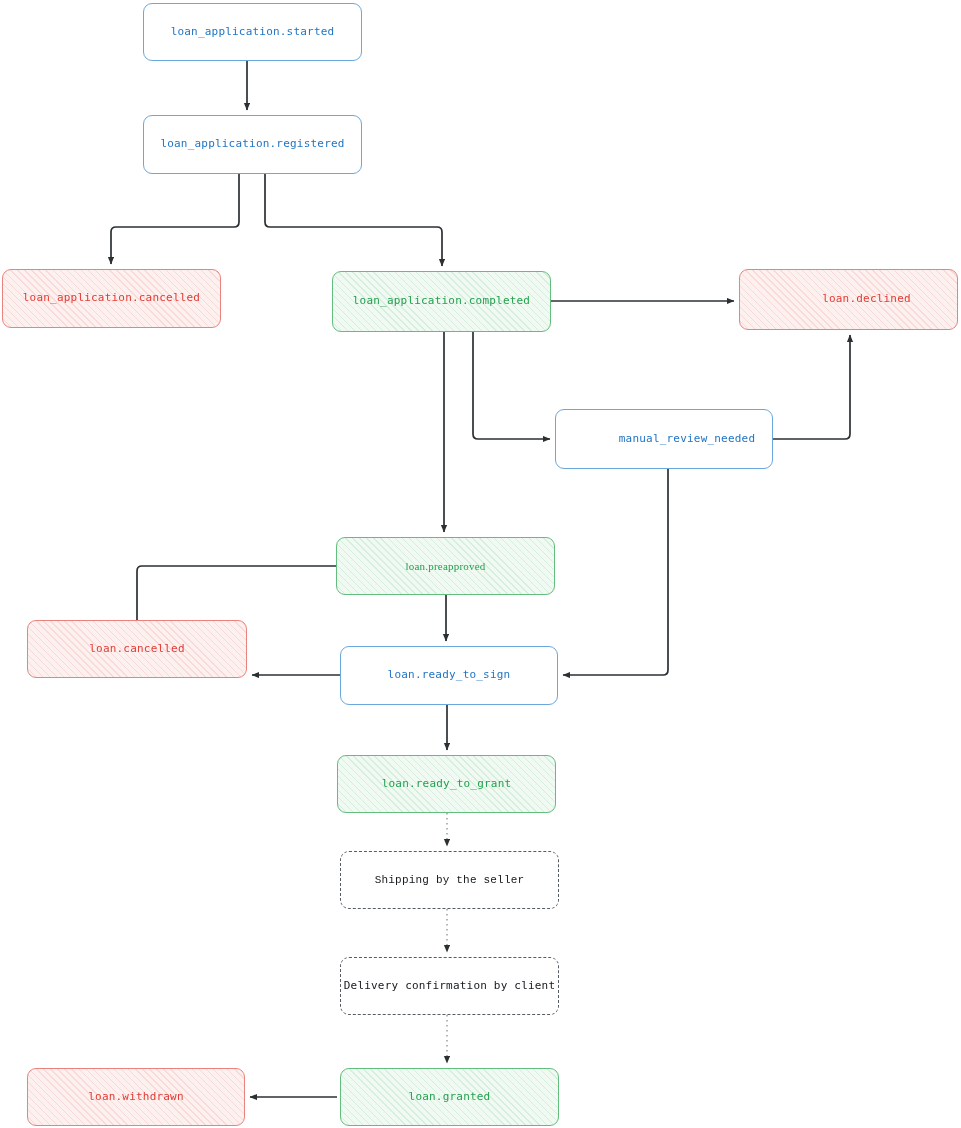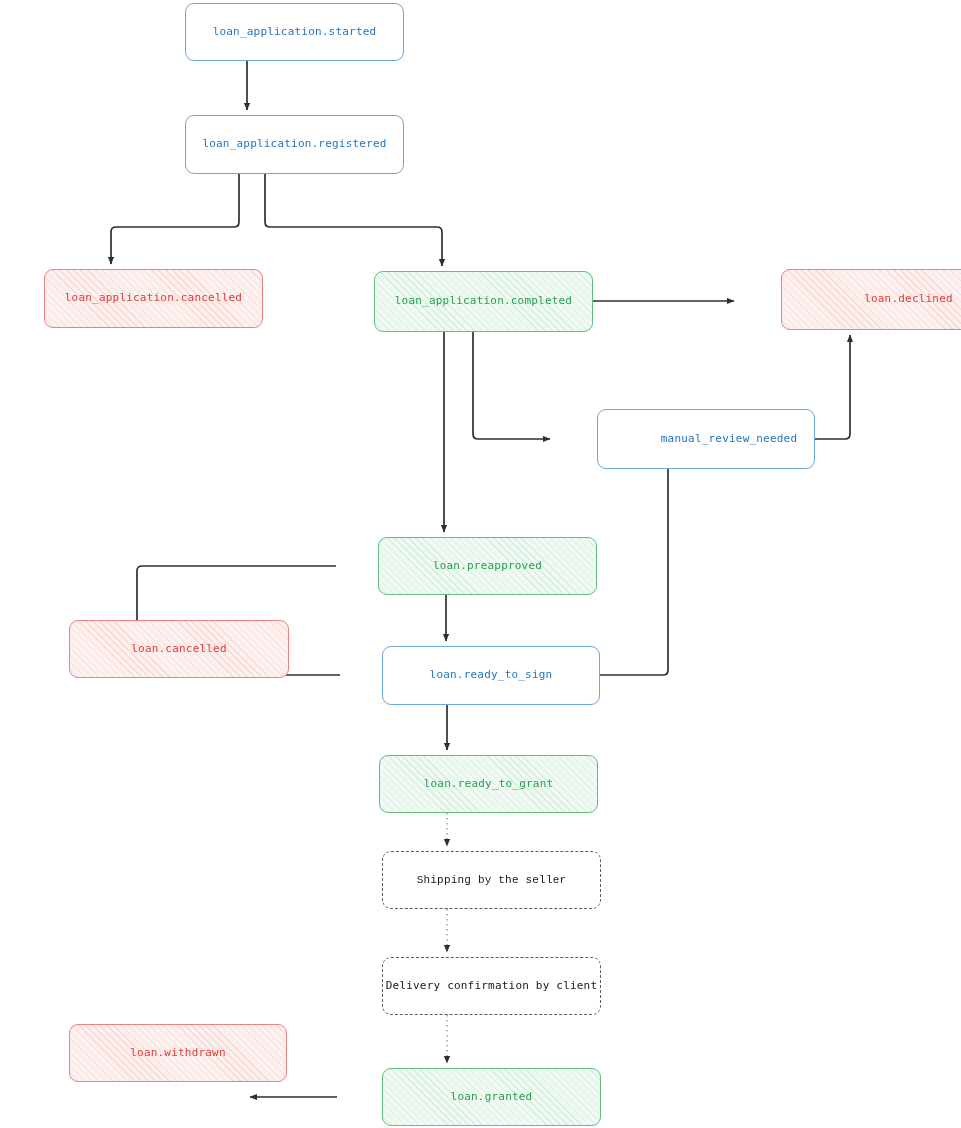--- a/index.html
+++ b/index.html
@@ -30,21 +30,20 @@
     box-sizing: border-box;
     border-radius: 9px;
     display: flex;
     align-items: center;
     justify-content: center;
     text-align: center;
     font-size: 11px;
     letter-spacing: 0.2px;
     line-height: 1.3;
     z-index: 2;
-    margin-left: 42px;
   }
   .node .node-label {
     display: block;
     padding: 0 10px;
     white-space: nowrap;
   }
   
   .node.state-blue {
     border: 1.4px solid #6ba8dd;
     background: #ffffff;
@@ -151,21 +150,21 @@
   </div>
 
   <div class="node state-red" style="left:739px; top:269px; width:219px; height:61px;padding-left:36px;">
     <span class="node-label">loan.declined</span>
   </div>
 
   <div class="node state-blue" style="left:555px; top:409px; width:218px; height:60px;padding-left:46px;">
     <span class="node-label">manual_review_needed</span>
   </div>
 
-  <div class="node state-green" style="left:336px; top:537px; width:219px; height:58px;">
+  <div class="node state-green" style="left:336px; top:537px; width:219px; height:58px;font-family:Liberation Serif, serif;">
     <span class="node-label">loan.preapproved</span>
   </div>
 
   <div class="node state-red" style="left:27px; top:620px; width:220px; height:58px;">
     <span class="node-label">loan.cancelled</span>
   </div>
 
   <div class="node state-blue" style="left:340px; top:646px; width:218px; height:59px;">
     <span class="node-label">loan.ready_to_sign</span>
   </div>
@@ -179,17 +178,17 @@
   </div>
 
   <div class="node state-dashed" style="left:340px; top:957px; width:219px; height:58px;">
     <span class="node-label">Delivery confirmation by client</span>
   </div>
 
   <div class="node state-green" style="left:340px; top:1068px; width:219px; height:58px;">
     <span class="node-label">loan.granted</span>
   </div>
 
-  <div class="node state-red" style="left:27px; top:1024px; width:218px; height:58px;">
+  <div class="node state-red" style="left:27px; top:1068px; width:218px; height:58px;">
     <span class="node-label">loan.withdrawn</span>
   </div>
 
 </div>
 
 </body></html>

